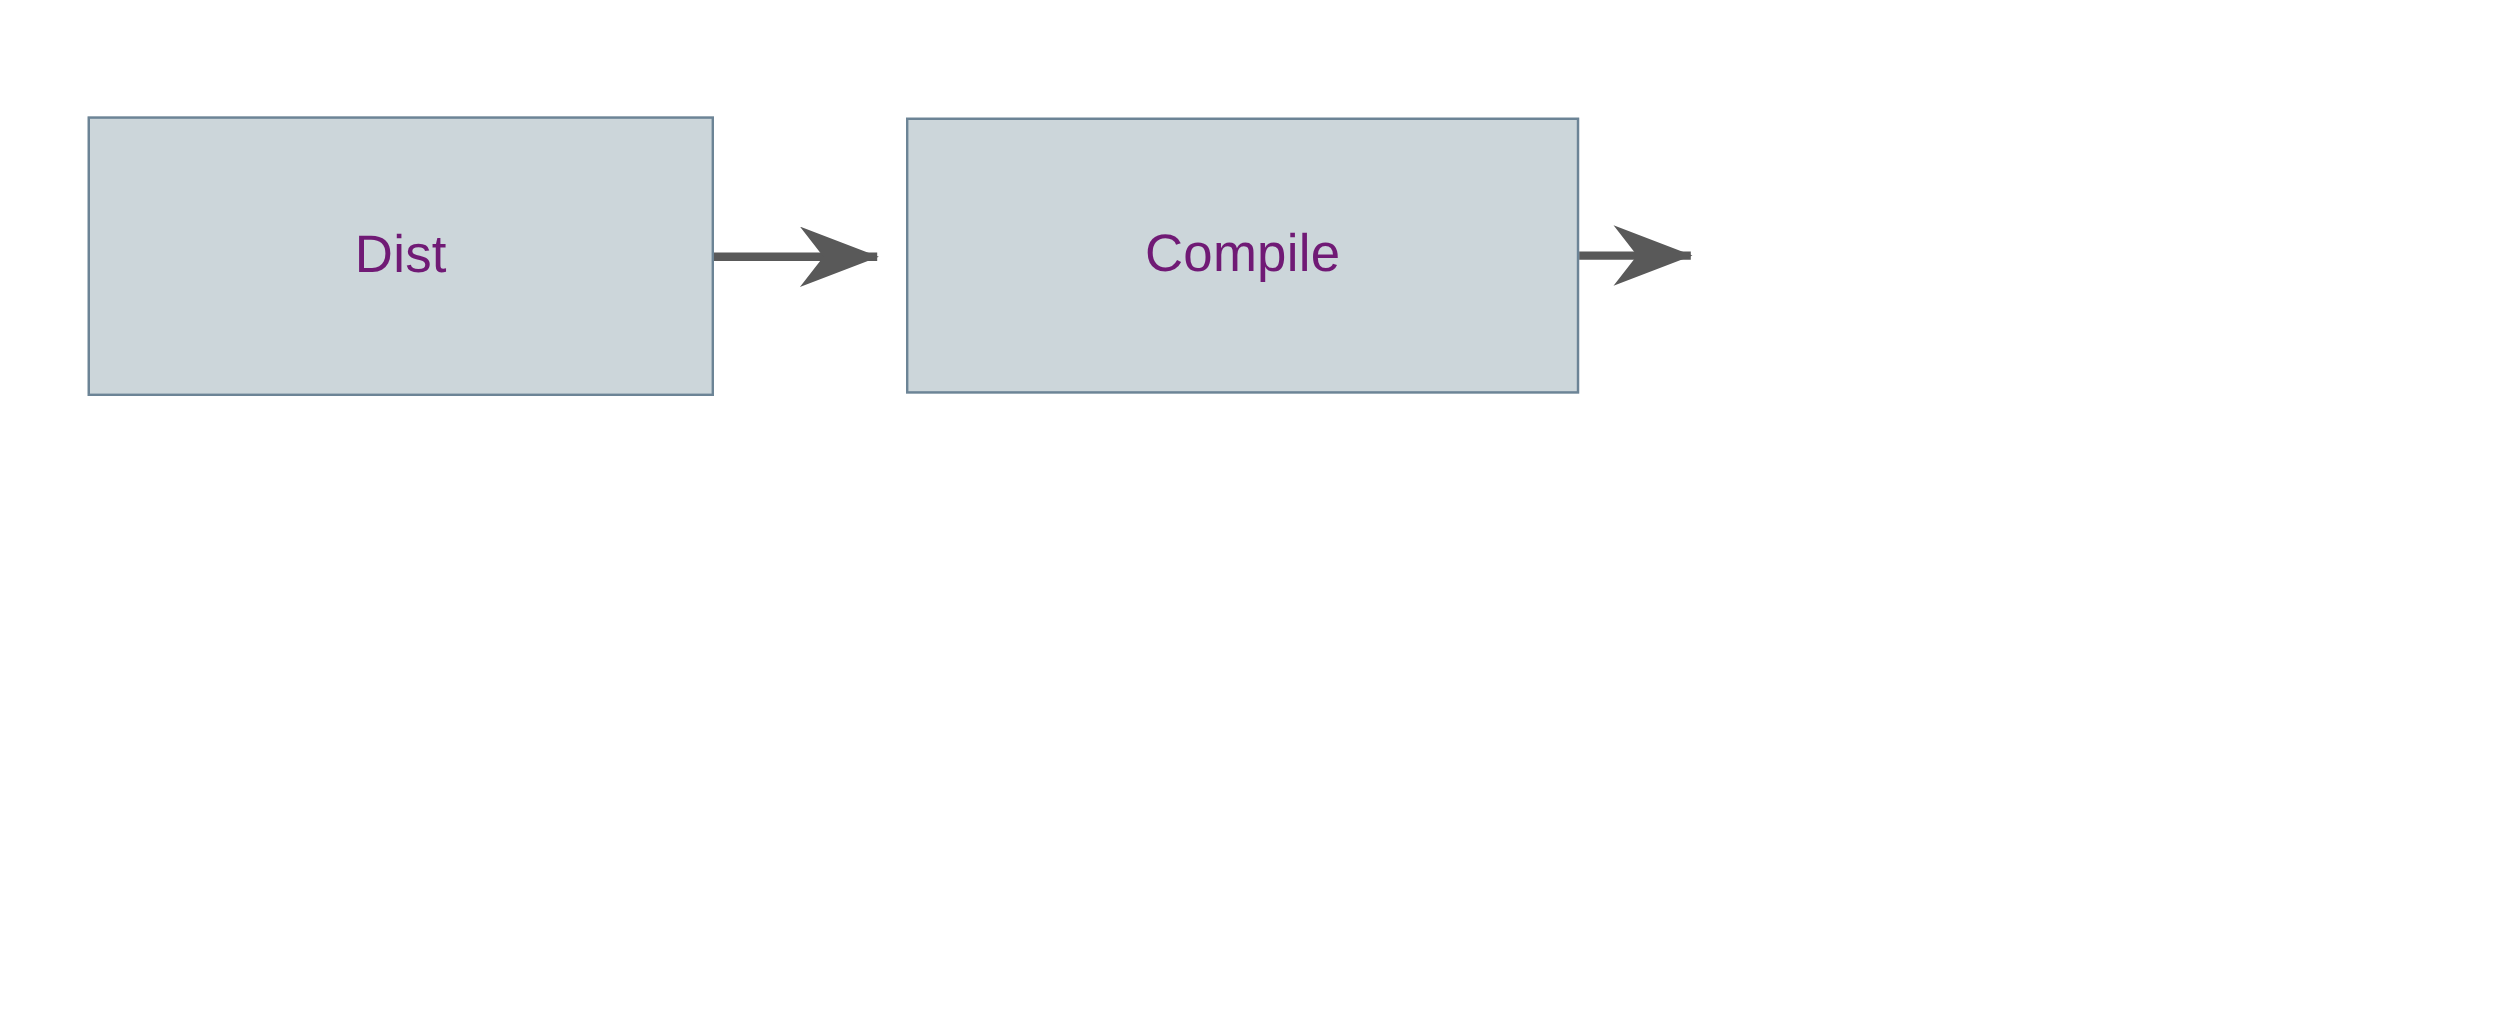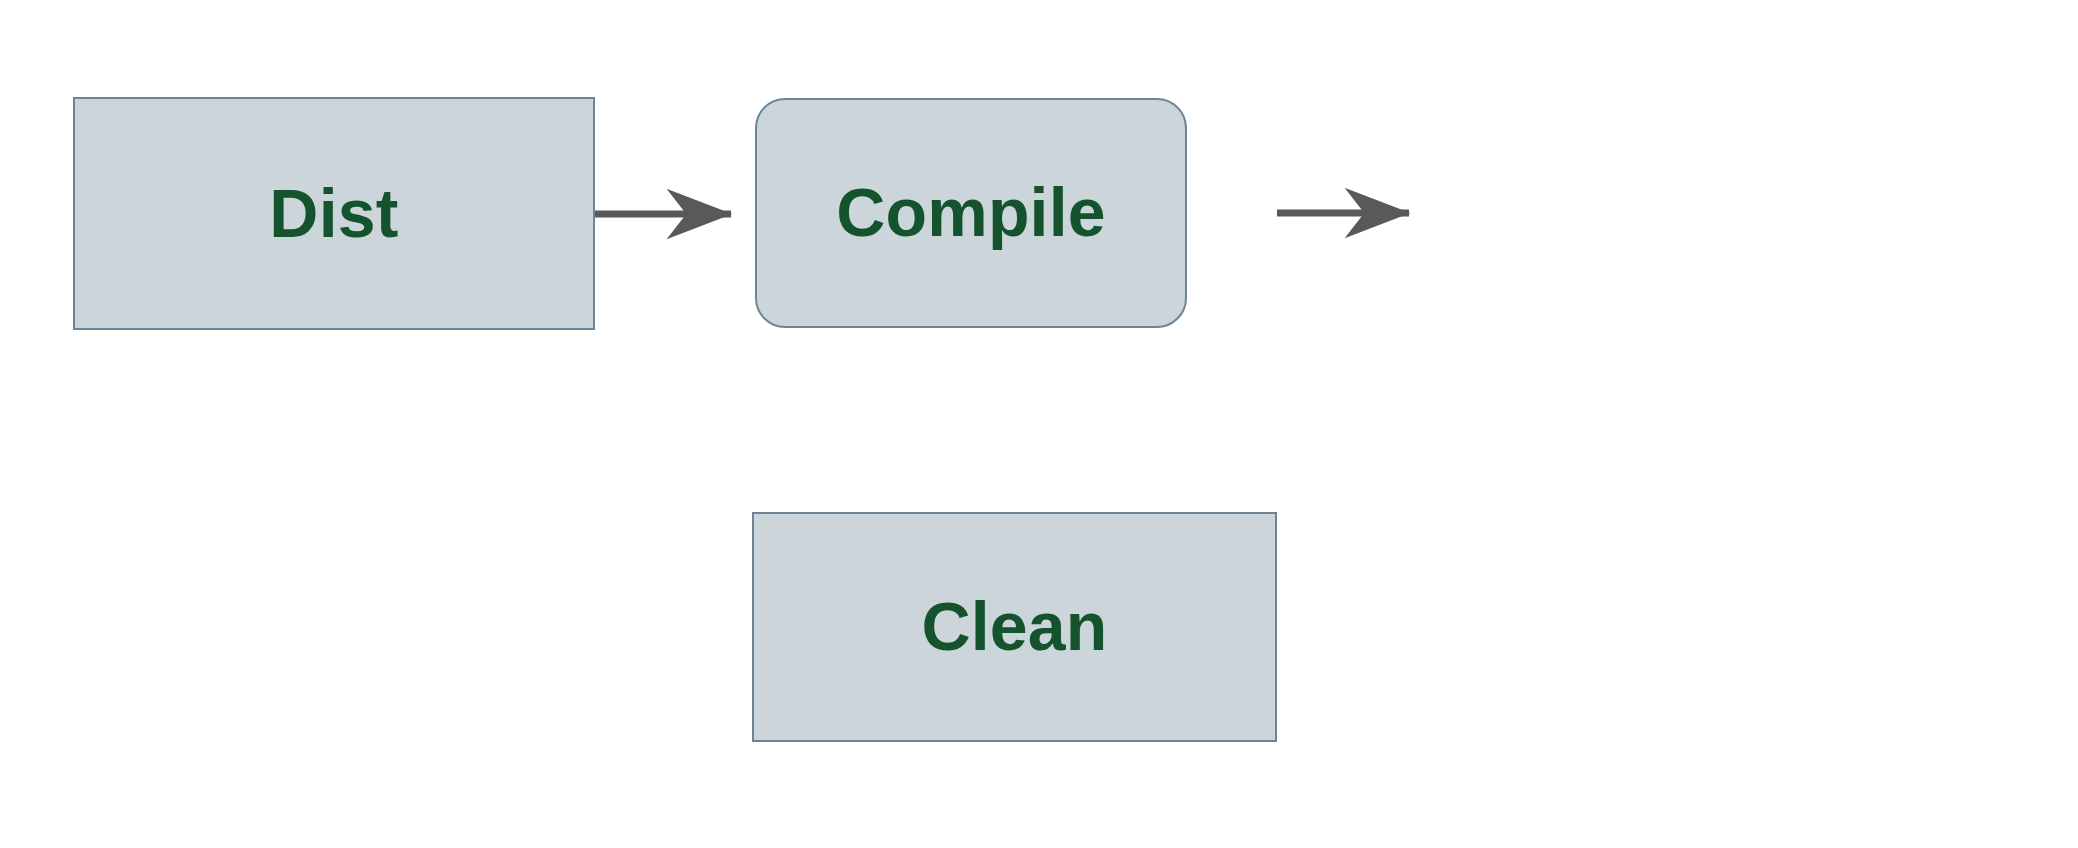--- a/index.html
+++ b/index.html
@@ -28,24 +28,24 @@
     border: 2px solid #6c8496;
     display: flex;
     align-items: center;
     justify-content: center;
     color: #000000;
     line-height: 1;
     white-space: nowrap;
     user-select: none;
   }
   .node-label {
-    font-size: 68px;
-    font-weight: 700;
+    font-size: 44px;
+    font-weight: 400;
     letter-spacing: 0.2px;
-    color: #14532d;
+    color: #701a75;
     line-height: 1;
     display: block;
     transform: translateY(-1px);
   }
   .edge-svg {
     position: absolute;
     left: 0; top: 0;
     width: 2078px;
     height: 848px;
     overflow: visible;
@@ -78,22 +78,19 @@
 
     <g>
       <line class="edge-line" x1="1277" y1="213" x2="1409" y2="213" marker-end="url(#arrowhead)"></line>
     </g>
   </svg>
 
   <div class="node" style="left:73px; top:97px; width:522px; height:233px;">
     <span class="node-label">Dist</span>
   </div>
 
-  <div class="node" style="left:755px; top:98px; width:432px; height:230px;border-radius:30px;">
+  <div class="node" style="left:755px; top:98px; width:561px; height:230px;">
     <span class="node-label">Compile</span>
   </div>
 
 
-  <div class="node" style="left:752px; top:512px; width:525px; height:230px;">
-    <span class="node-label">Clean</span>
-  </div>
 
 </div>
 
 </body></html>

